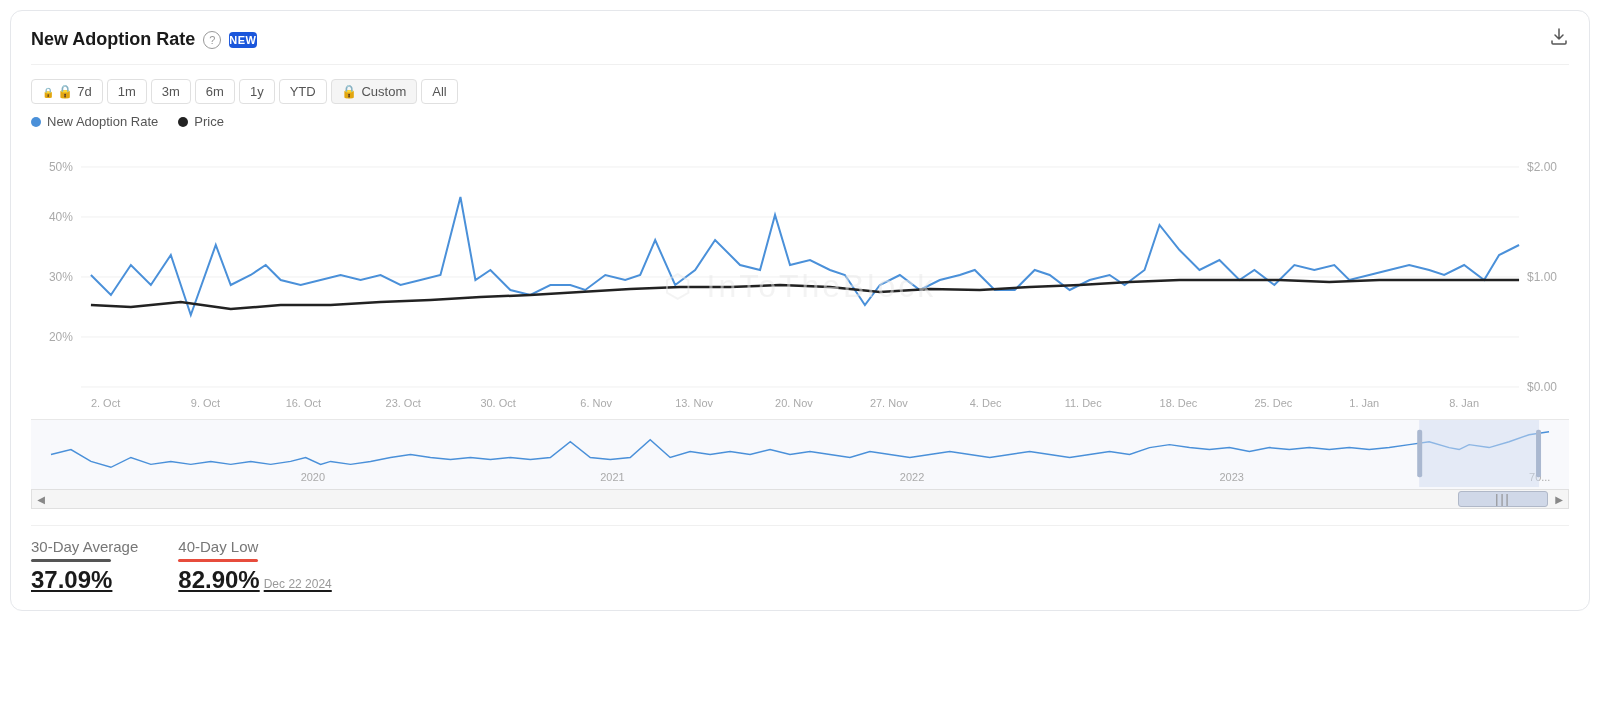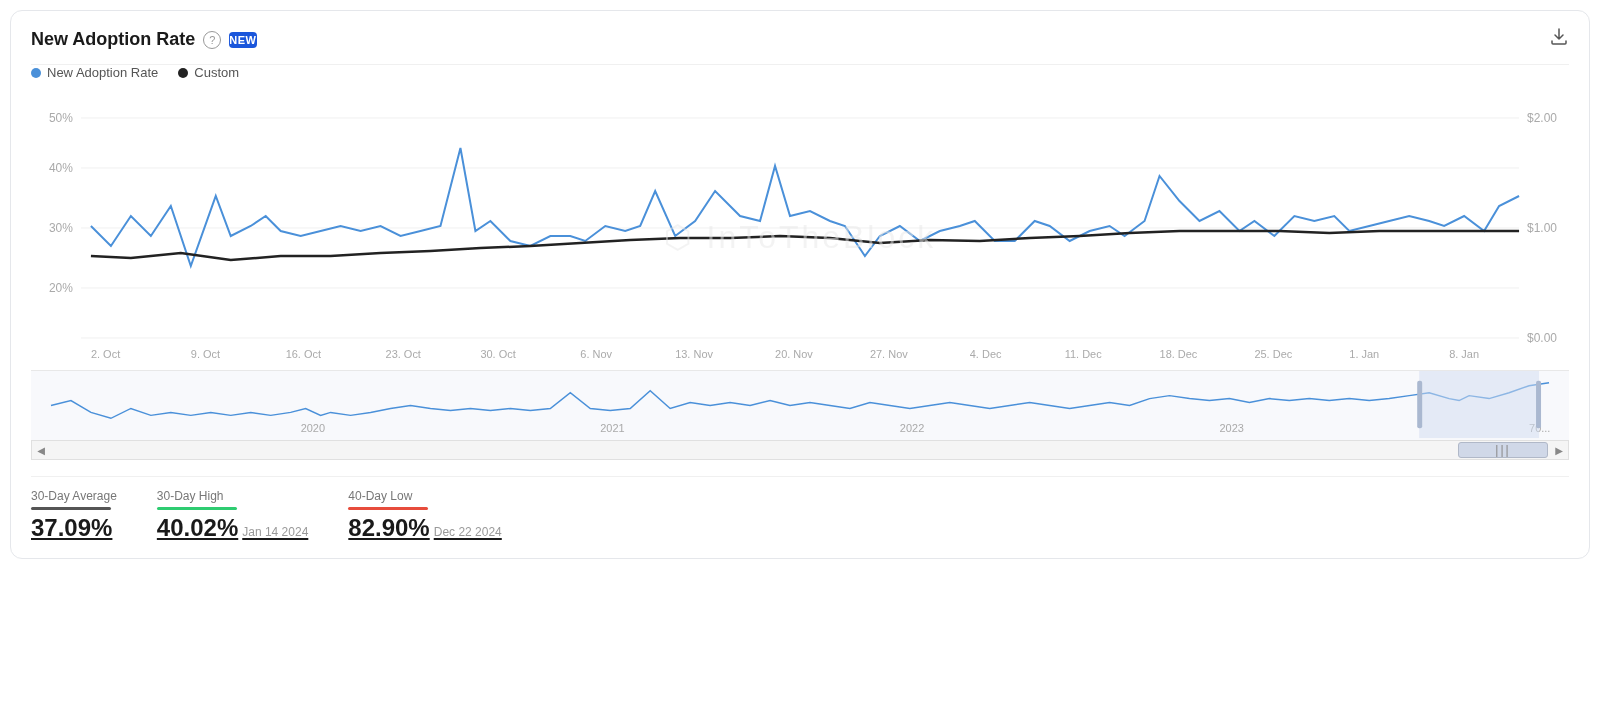--- a/index.html
+++ b/index.html
@@ -156,21 +156,21 @@
     .scrollbar-arrow.right { right: 0; }
     .stats-section {
       display: flex;
       gap: 40px;
       margin-top: 16px;
       padding-top: 12px;
       border-top: 1px solid #f0f0f0;
     }
     .stat-item {}
     .stat-label {
-      font-size: 12px;
+      font-size: 15px;
       color: #777;
       margin-bottom: 4px;
     }
     .stat-line {
       height: 3px;
       width: 80px;
       margin-bottom: 4px;
       border-radius: 2px;
     }
     .stat-value {
@@ -197,29 +197,39 @@
       <div class="help-icon">?</div>
       <span class="new-badge">NEW</span>
     </div>
     <div class="download-btn">
       <svg width="20" height="20" viewBox="0 0 20 20" fill="none" xmlns="http://www.w3.org/2000/svg">
         <path d="M10 2v10M6 8l4 4 4-4M3 14v2a1 1 0 001 1h12a1 1 0 001-1v-2" stroke="#555" stroke-width="1.5" stroke-linecap="round" stroke-linejoin="round"></path>
       </svg>
     </div>
   </div>
 
+  <div class="time-filters">
+    <button class="filter-btn locked">🔒 7d</button>
+    <button class="filter-btn">1m</button>
+    <button class="filter-btn">3m</button>
+    <button class="filter-btn">6m</button>
+    <button class="filter-btn">1y</button>
+    <button class="filter-btn">YTD</button>
+    <button class="filter-btn active">🔒 Custom</button>
+    <button class="filter-btn">All</button>
+  </div>
 
   <div class="legend">
     <div class="legend-item">
       <div class="legend-dot" style="background:#4a90d9;"></div>
       <span>New Adoption Rate</span>
     </div>
     <div class="legend-item">
       <div class="legend-dot" style="background:#222;"></div>
-      <span>Custom</span>
+      <span>Price</span>
     </div>
   </div>
 
   <div class="chart-wrapper">
     <div class="main-chart">
       <svg width="100%" height="100%" viewBox="0 0 1540 280" preserveAspectRatio="none">
 
         <line x1="50" y1="30" x2="1490" y2="30" stroke="#f0f0f0" stroke-width="1"></line>
         <line x1="50" y1="80" x2="1490" y2="80" stroke="#f0f0f0" stroke-width="1"></line>
         <line x1="50" y1="140" x2="1490" y2="140" stroke="#f0f0f0" stroke-width="1"></line>
@@ -289,27 +299,20 @@
 
   <div class="stats-section">
     <div class="stat-item">
       <div class="stat-label">30-Day Average</div>
       <div class="stat-line" style="background:#555;"></div>
       <div class="stat-value">
         <span>37.09%</span>
       </div>
     </div>
     <div class="stat-item">
-      <div class="stat-label">30-Day High</div>
-      <div class="stat-line" style="background:#2ecc71;"></div>
-      <div class="stat-value">
-        <span>40.02%</span><span class="stat-date">Jan 14 2024</span>
-      </div>
-    </div>
-    <div class="stat-item">
       <div class="stat-label">40-Day Low</div>
       <div class="stat-line" style="background:#e74c3c;"></div>
       <div class="stat-value">
         <span>82.90%</span><span class="stat-date">Dec 22 2024</span>
       </div>
     </div>
   </div>
 </div>
 
 </body></html>

